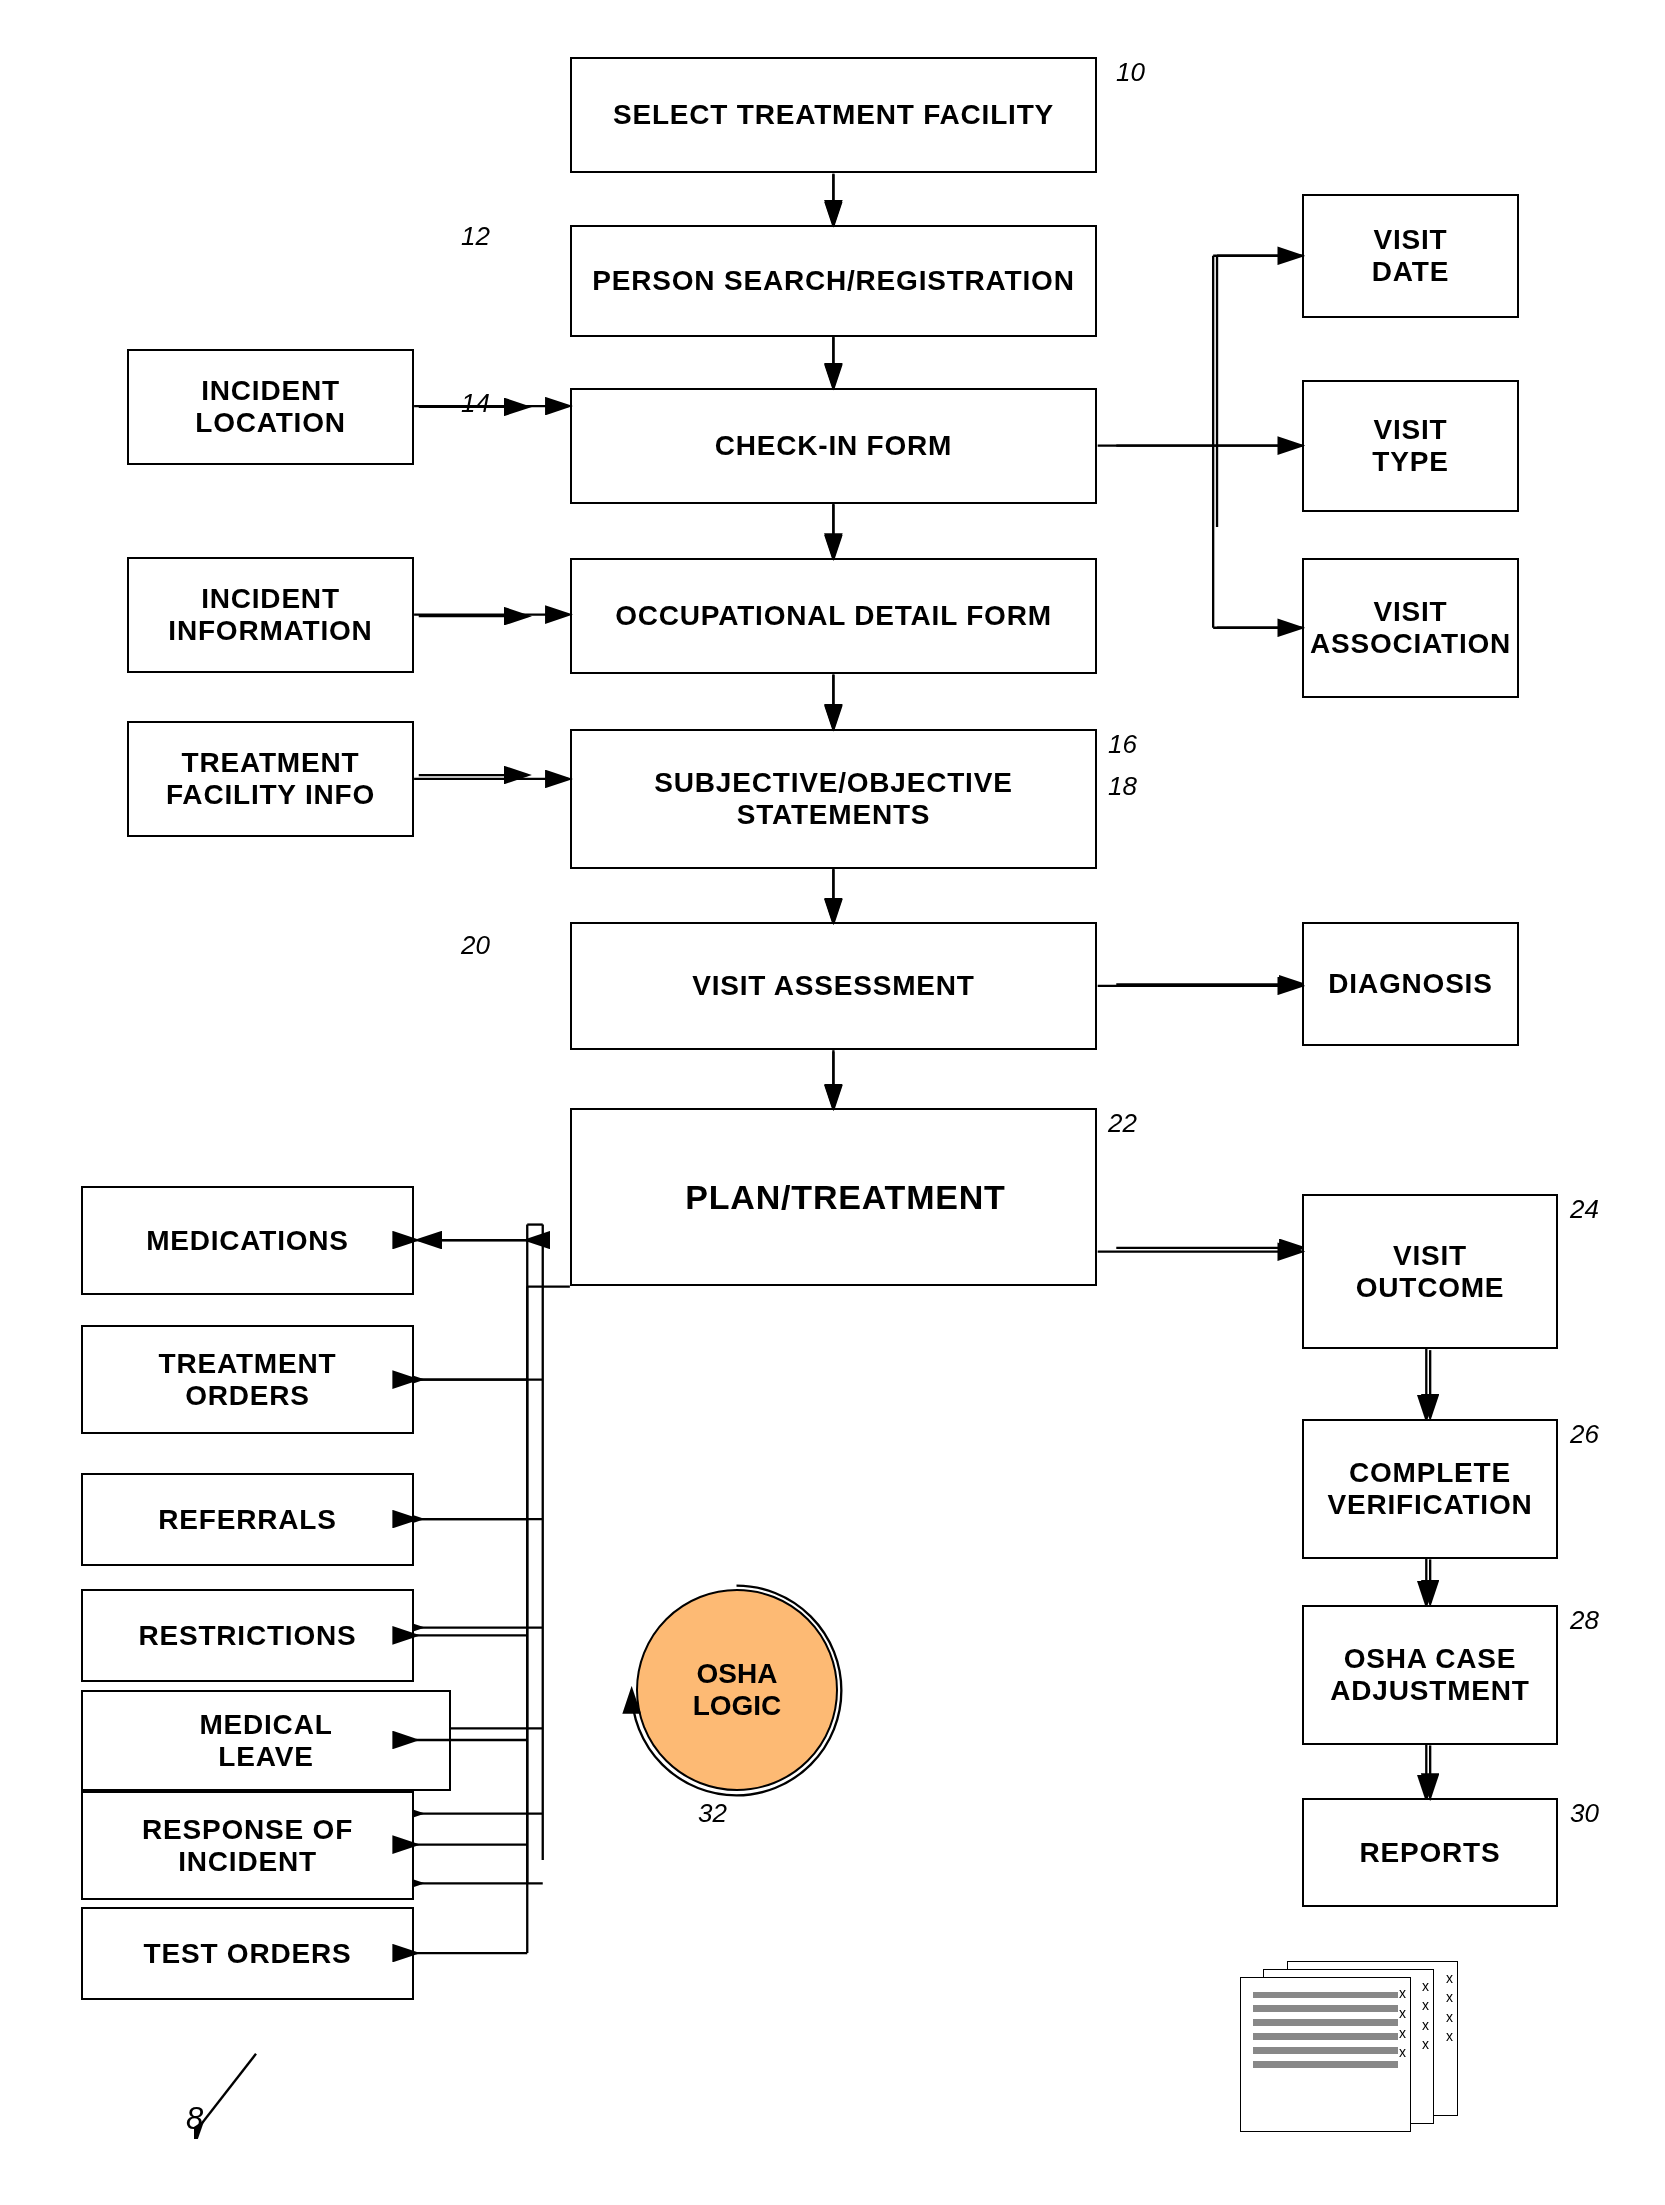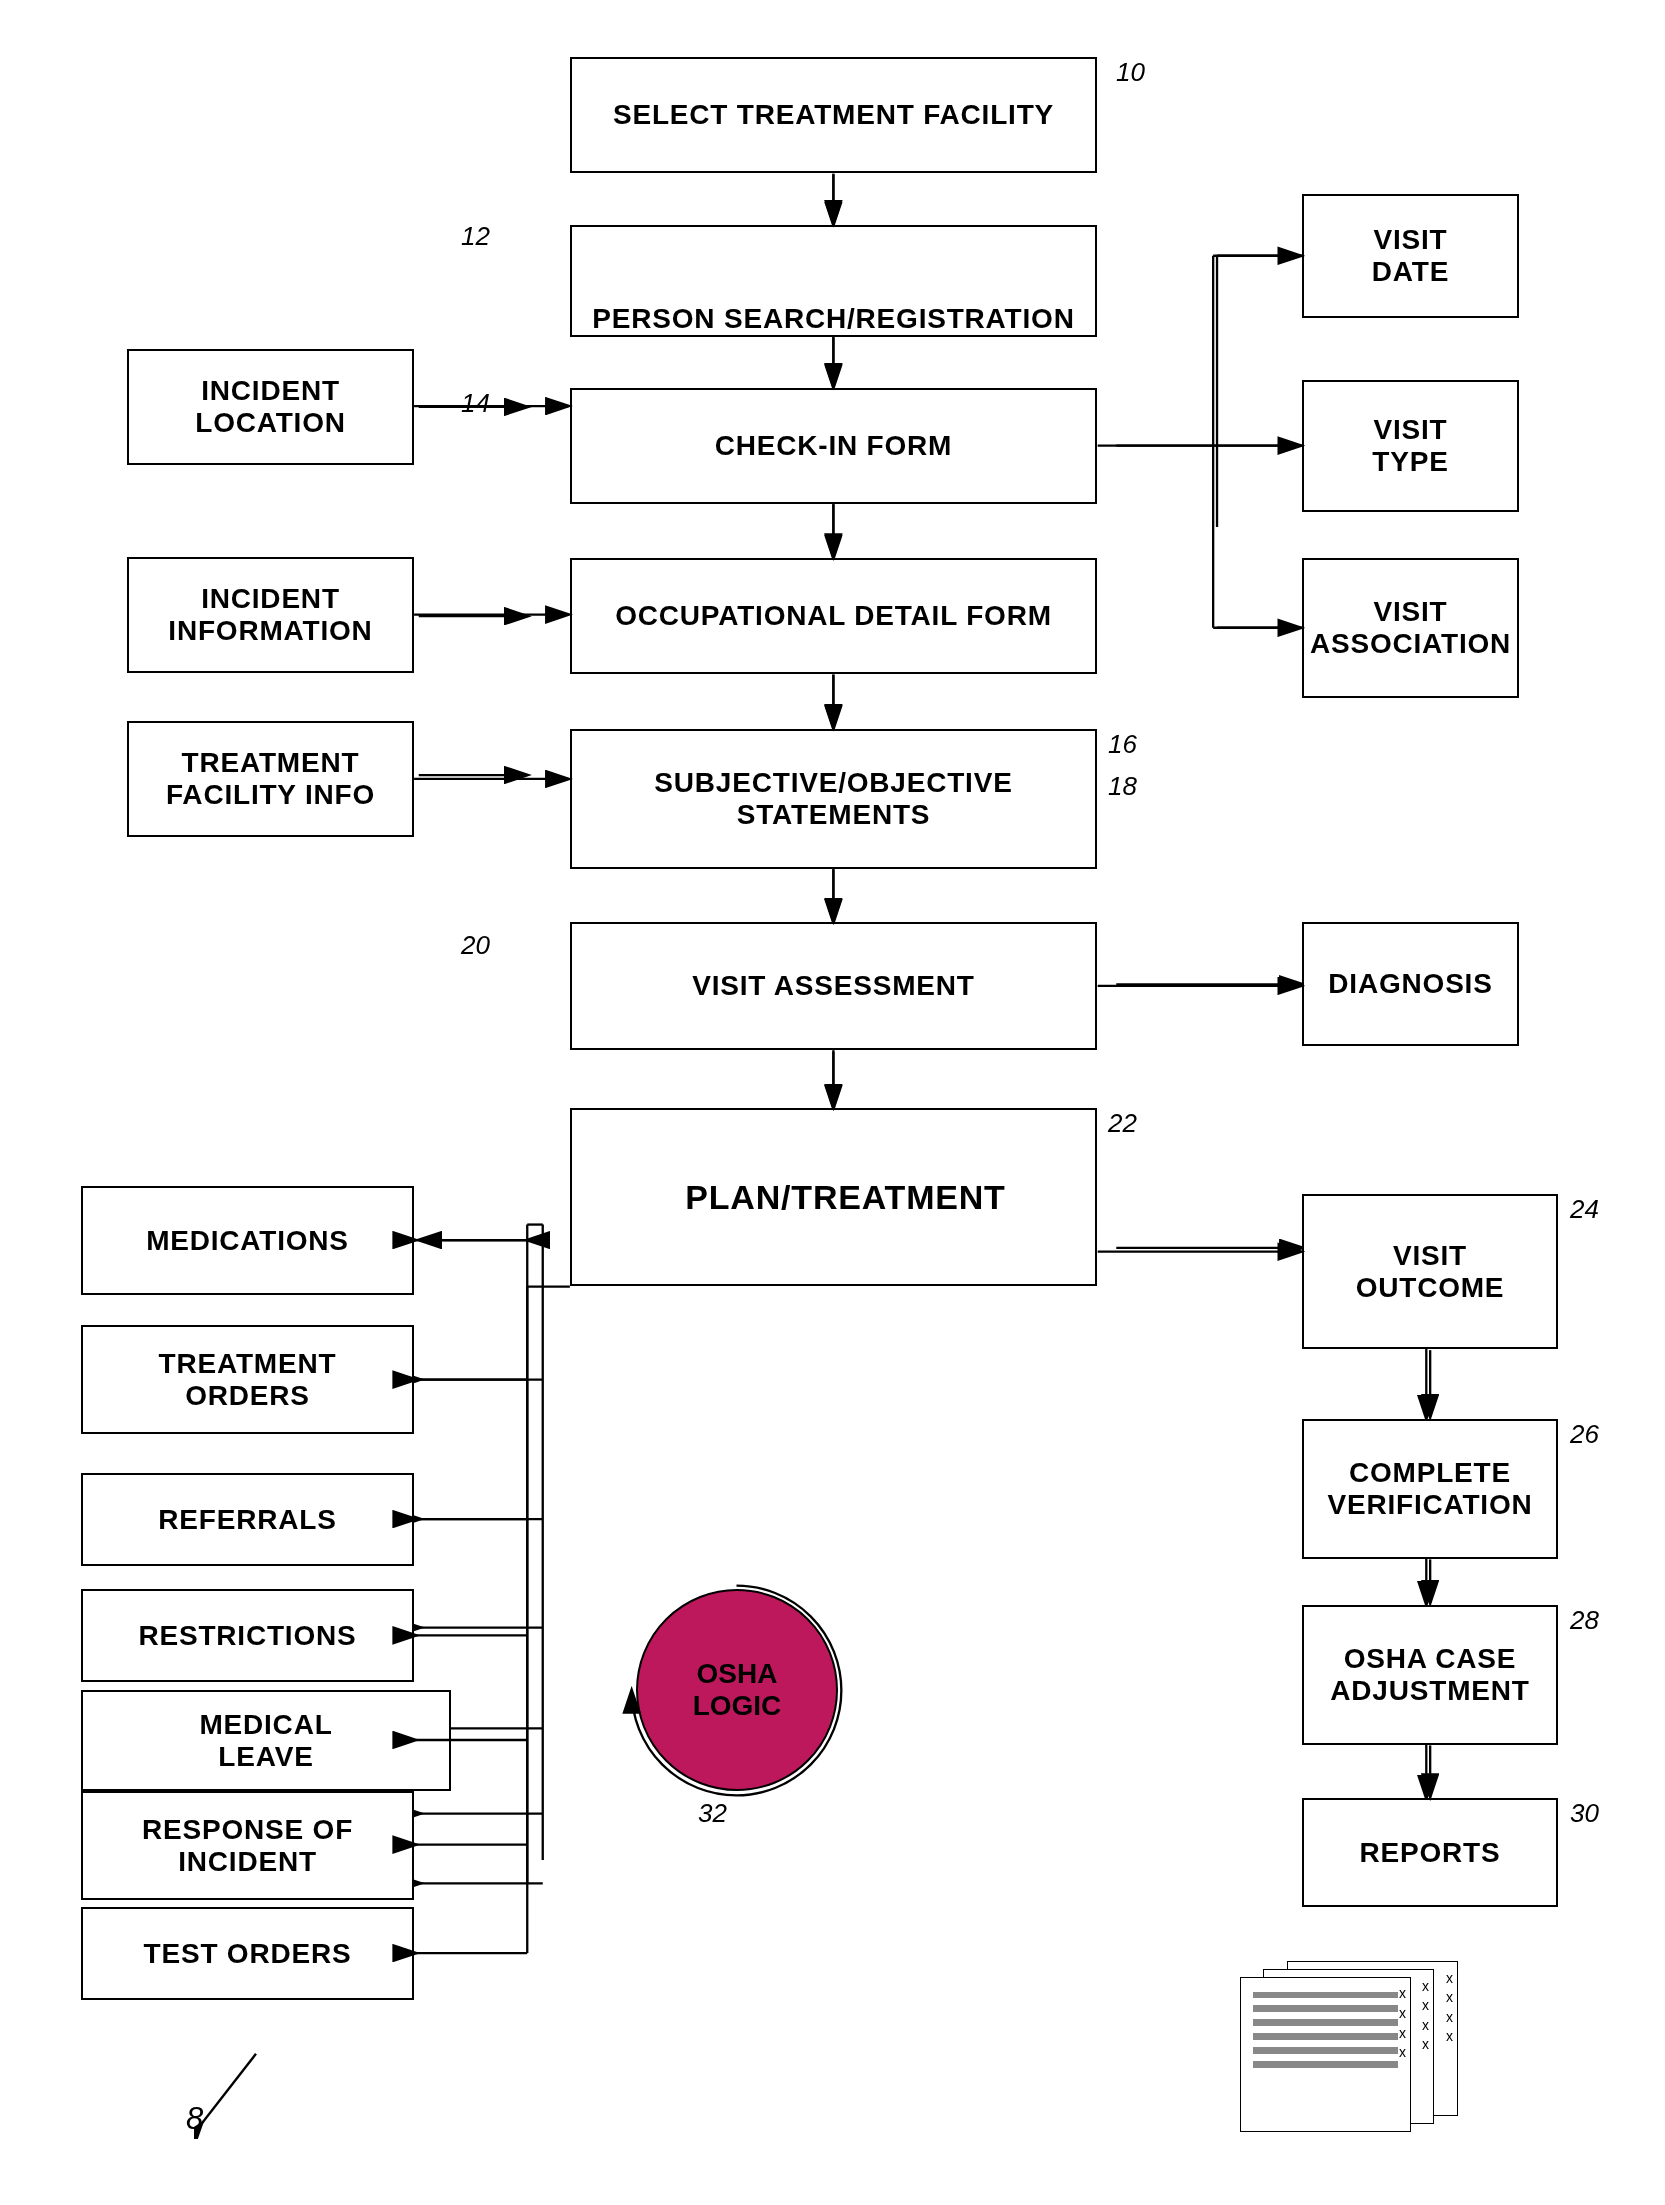--- a/index.html
+++ b/index.html
@@ -60,21 +60,21 @@
       font-style: italic;
       font-weight: normal;
     }
 
     .osha-circle {
       position: absolute;
       width: 202px;
       height: 202px;
       border-radius: 50%;
       border: 2.3px solid #000;
-      background: #be185d;
+      background: #fdba74;
       display: flex;
       align-items: center;
       justify-content: center;
       text-align: center;
       font-size: 28px;
       font-weight: bold;
     }
   </style>
 </head>
 <body>
@@ -149,21 +149,21 @@
   </svg>
 
   <div class="box box-wide" style="left:570px; top:57px; width:527px; height:116px;">
     <span>SELECT TREATMENT FACILITY</span>
   </div>
 
   <div class="label-number" style="left:1116px; top:57px;">10</div>
 
   <div class="label-number" style="left:461px; top:221px;">12</div>
 
-  <div class="box box-wide" style="left:570px; top:225px; width:527px; height:112px;align-items:flex-end;">
+  <div class="box box-wide" style="left:570px; top:225px; width:527px; height:112px;">
     <span>PERSON SEARCH/REGISTRATION</span>
   </div>
 
   <div class="label-number" style="left:461px; top:388px;">14</div>
 
   <div class="box box-wide" style="left:570px; top:388px; width:527px; height:116px;">
     <span>CHECK-IN FORM</span>
   </div>
 
   <div class="box box-wide" style="left:570px; top:558px; width:527px; height:116px;">

